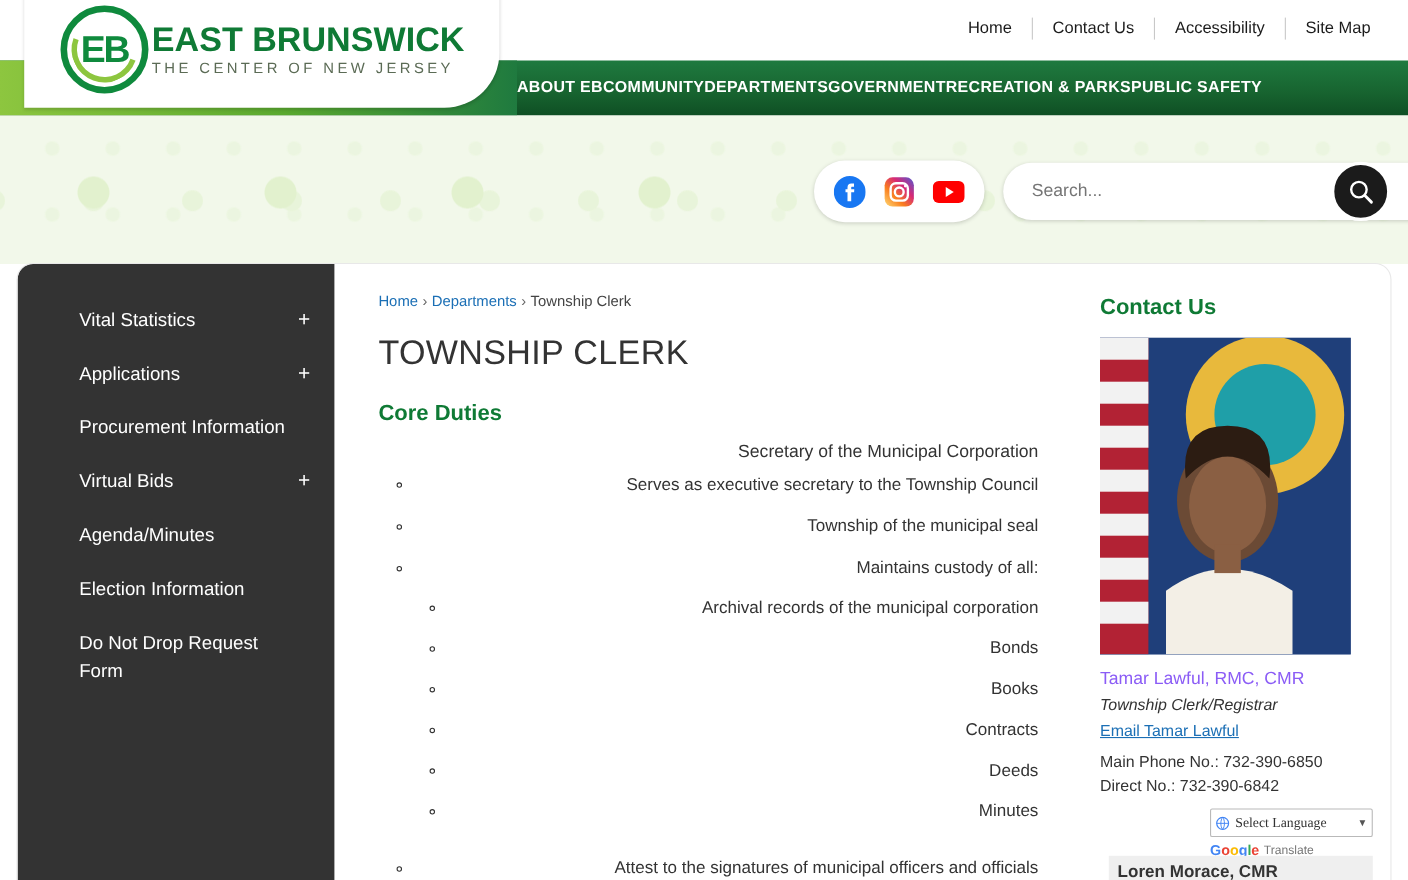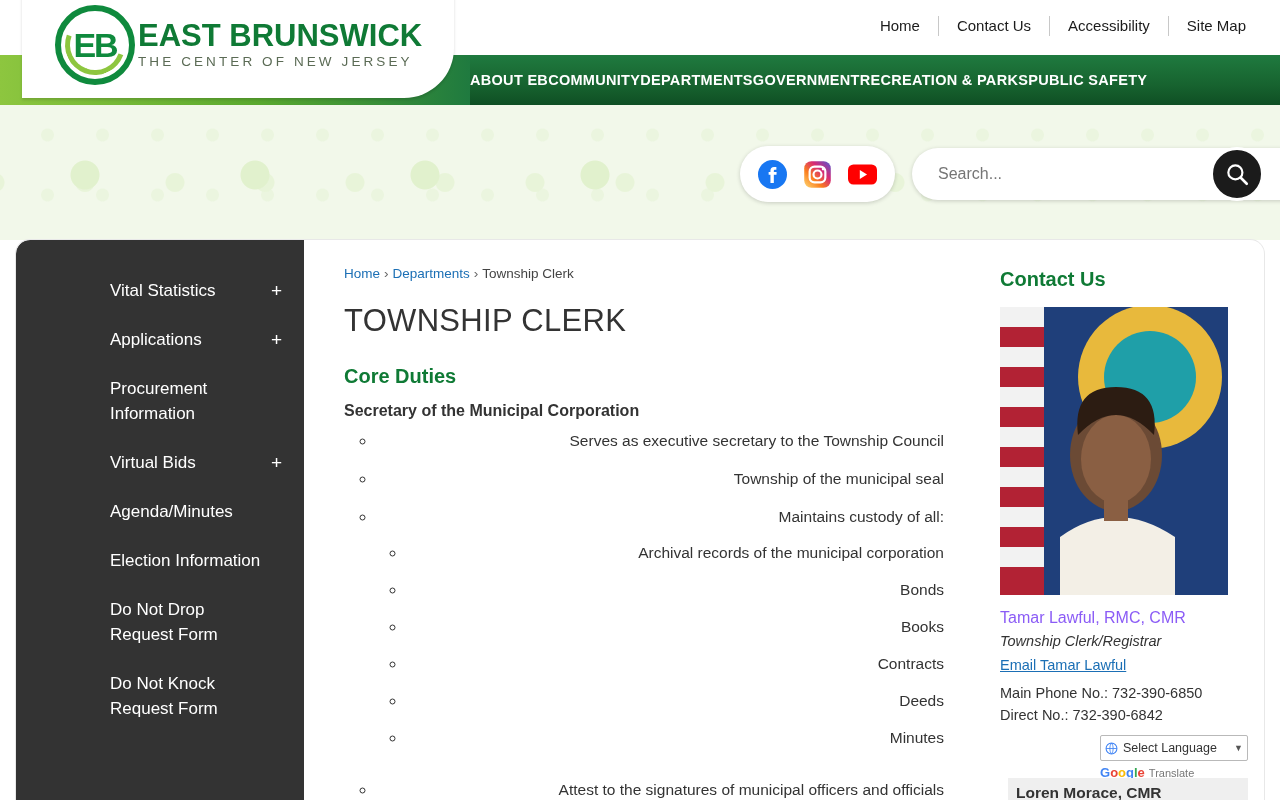--- a/index.html
+++ b/index.html
@@ -127,42 +127,42 @@
     overflow:hidden;
   }
   .sidebar {
     position:absolute; left:0; top:0; width:288px; height:560px;
     background:#333333;
     border-radius:14px 0 0 0;
     padding-top:26px;
   }
   .side-item {
     position:relative; color:#ffffff; font-size:17px;
-    padding:12px 38px 12px 56px; line-height:25px; cursor:pointer;margin-left:38px;
+    padding:12px 38px 12px 56px; line-height:25px; cursor:pointer;
   }
   .side-item .plus {
     position:absolute; right:22px; top:12px; font-size:19px; color:#ffffff;
   }
 
   .main {
     position:absolute; left:288px; top:0; width:672px; height:560px;
     padding:26px 32px 0 40px;
   }
   .crumb { font-size:13.5px; color:#444; margin-bottom:22px; }
   .crumb a { color:#1b6fb5; text-decoration:none; }
   .crumb .sepc { color:#666; margin:0 4px; }
   h1.page-title {
     font-size:31px; font-weight:normal; color:#333333;
     margin:0 0 26px 0; letter-spacing:.3px;
   }
   h2.sec {
     font-size:20px; color:#0f7a35; margin:0 0 14px 0; font-weight:bold;
   }
   h3.sub {
-    font-size:16px; color:#333; margin:0 0 10px 0; font-weight:bold;
+    font-size:16px; color:#333; margin:0 0 10px 0; font-weight:normal;text-align:right;
   }
   ul.l1 { margin:0 0 0 8px; padding-left:24px; list-style:circle; }
   ul.l1 > li { font-size:15.5px; color:#333; line-height:22px; margin-bottom:16px;text-align:right; }
   ul.l2 { margin:14px 0 0 0; padding-left:30px; list-style:circle; }
   ul.l2 > li { font-size:15.5px; color:#333; line-height:22px; margin-bottom:15px; }
 
   .rail {
     position:absolute; left:960px; top:0; width:288px; height:560px;
     padding:28px 22px 0 24px;
   }
@@ -175,21 +175,21 @@
   }
   .rail .name { font-size:16px; font-weight:normal; color:#8b5cf6; margin:14px 0 6px; }
   .rail .title { font-size:14.5px; color:#333; margin:0 0 7px;font-style:italic; }
   .rail .email a { font-size:14.5px; color:#1b6fb5; text-decoration:underline; }
   .rail .phone { font-size:14.5px; color:#333; line-height:22px; margin-top:8px; }
 
   .gtrans {
     position:absolute; left:1100px; top:735px; width:148px; height:26px;
     background:#ffffff; border:1px solid #b9b9b9; border-radius:2px;
     display:flex; align-items:center; padding:0 4px;
-    font-size:12.5px; color:#333;
+    font-size:12.5px; color:#333;font-family:Liberation Serif, serif;
   }
   .gt-arrow { margin-left:auto; font-size:9px; color:#555; }
   .gt-credit {
     position:absolute; left:1100px; top:765px; width:160px;
     font-size:11px; color:#777; display:flex; align-items:center; gap:4px;
   }
   .gt-g { font-weight:bold; font-size:13px; }
   .gt-g span:nth-child(1){color:#4285F4}
   .gt-g span:nth-child(2){color:#EA4335}
   .gt-g span:nth-child(3){color:#FBBC05}
@@ -310,23 +310,20 @@
         <span class="plus">+</span>
       </div>
       <div class="side-item">
         <span>Agenda/Minutes</span>
       </div>
       <div class="side-item">
         <span>Election Information</span>
       </div>
       <div class="side-item">
         <span>Do Not Drop Request Form</span>
-      </div>
-      <div class="side-item">
-        <span>Do Not Knock Request Form</span>
       </div>
     </div>
 
     <div class="main">
       <div class="crumb">
         <a>Home</a><span class="sepc">›</span><a>Departments</a><span class="sepc">›</span><span>Township Clerk</span>
       </div>
 
       <h1 class="page-title">TOWNSHIP CLERK</h1>
 

